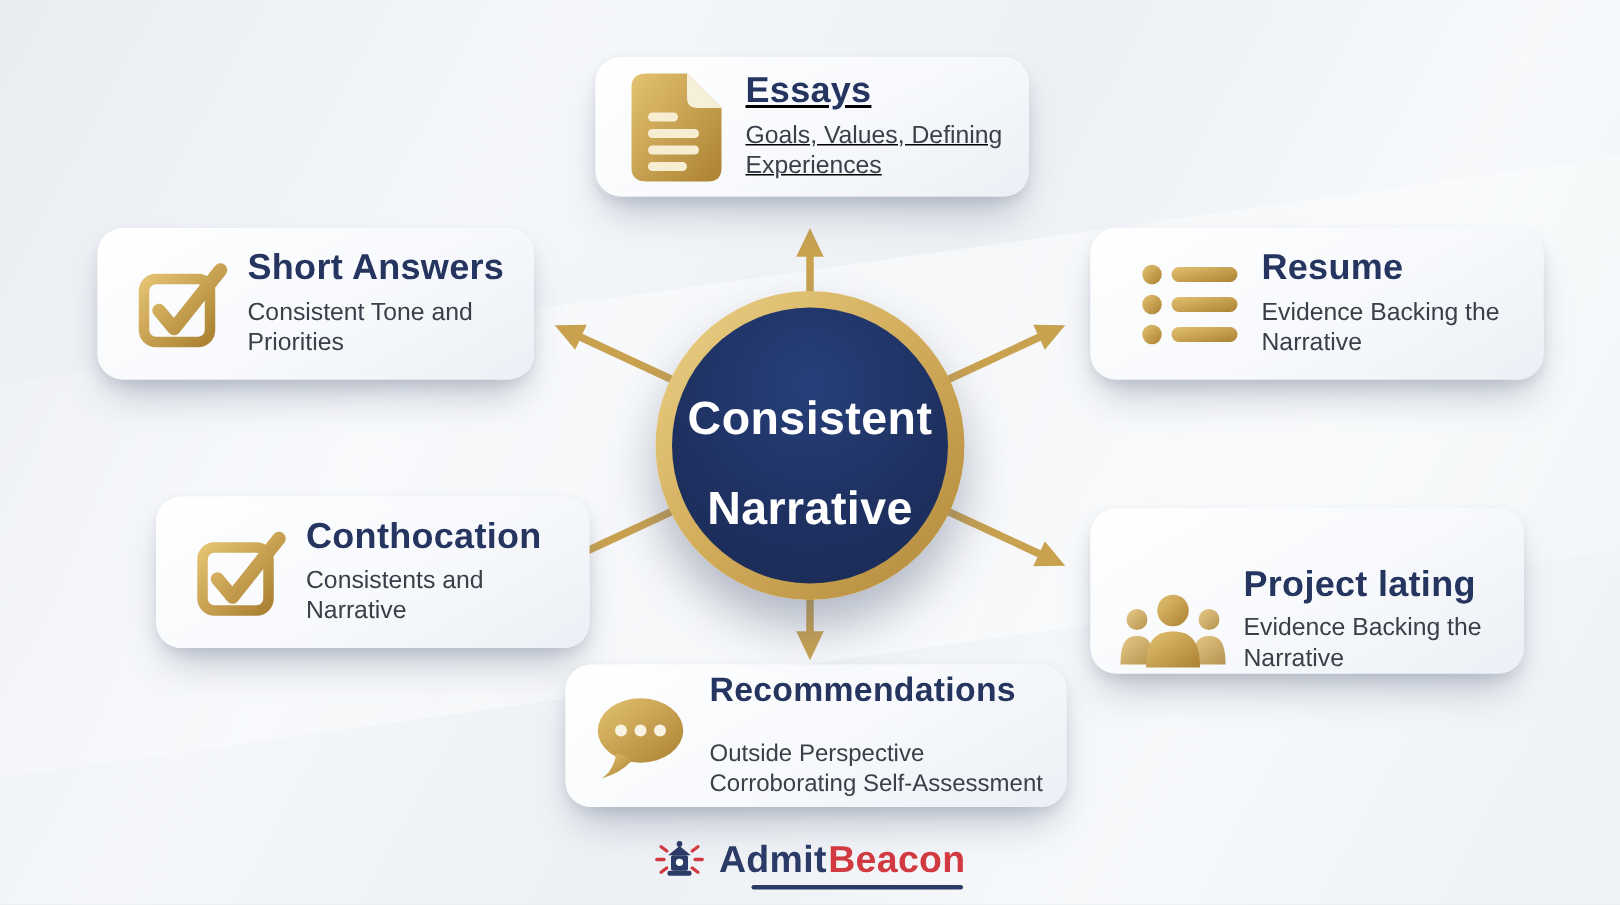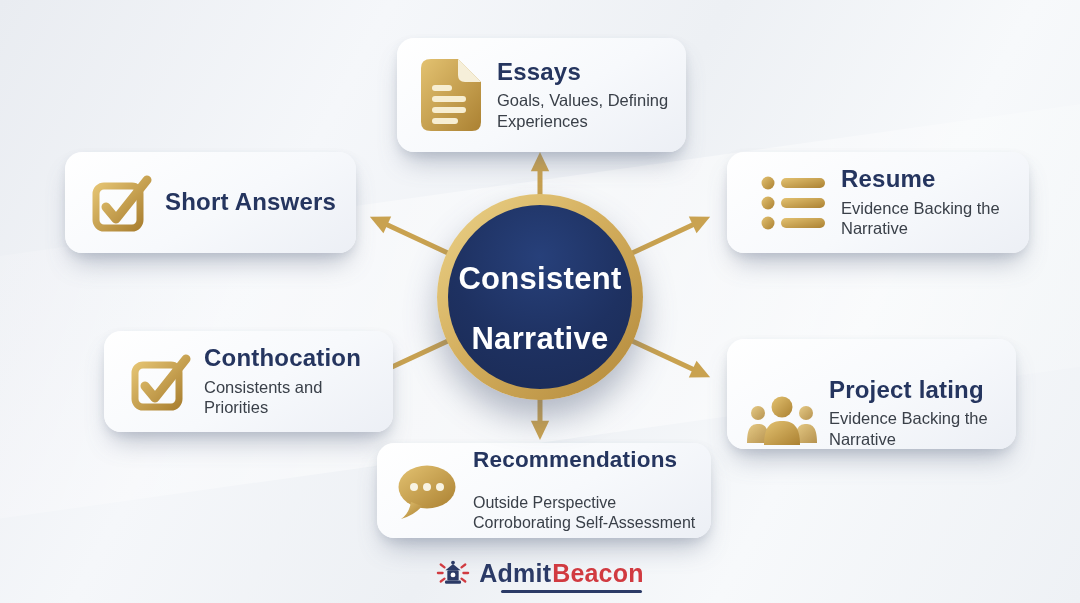--- a/index.html
+++ b/index.html
@@ -31,21 +31,21 @@
     box-sizing:border-box;
   }
   .card .icon-wrap{flex:0 0 auto;display:flex;align-items:center;justify-content:center;}
   .card .text-wrap{display:flex;flex-direction:column;justify-content:center;}
   .card-title{
     color:#25355f;font-weight:700;font-size:24px;line-height:1.1;letter-spacing:.2px;
   }
   .card-sub{
     color:#3a4049;font-size:16.5px;line-height:1.24;margin-top:5px;
   }
-  .card-essays{left:397px;top:38px;width:289px;height:114px;padding-left:22px;}
+  .card-essays{left:397px;top:38px;width:289px;height:93px;padding-left:22px;text-decoration:underline;}
   .card-essays .icon-wrap{width:64px;height:76px;margin-right:14px;}
   .card-essays .card-sub{max-width:182px;}
   .card-short-answers{left:65px;top:152px;width:291px;height:101px;padding-left:26px;}
   .card-short-answers .icon-wrap{width:62px;height:60px;margin-right:12px;}
   .card-short-answers .card-sub{max-width:172px;}
   .card-resume{left:727px;top:152px;width:302px;height:101px;padding-left:34px;}
   .card-resume .icon-wrap{width:66px;height:58px;margin-right:14px;}
   .card-resume .card-sub{max-width:160px;}
   .card-conthocation{left:65px;top:331px;width:289px;height:101px;padding-left:26px;margin-left:39px;}
   .card-conthocation .icon-wrap{width:62px;height:60px;margin-right:12px;}
@@ -148,20 +148,21 @@
           <stop offset="0" stop-color="#e3c271"></stop>
               <stop offset="1" stop-color="#ab8132"></stop>
         </linearGradient>
           </defs>
         <rect x="4" y="12" width="44" height="42" rx="8" fill="none" stroke="url(#g2)" stroke-width="7"></rect>
         <path d="M14 33 L24 45 L55 6" fill="none" stroke="url(#g2)" stroke-width="9" stroke-linecap="round" stroke-linejoin="round"></path>
       </svg>
     </div>
     <div class="text-wrap">
       <div class="card-title">Short Answers</div>
+      <div class="card-sub">Consistent Tone and Priorities</div>
     </div>
   </div>
 
   <div class="card card-resume">
     <div class="icon-wrap">
       <svg width="66" height="56" viewBox="0 0 66 56">
         <defs>
             <linearGradient id="g3" x1="0" y1="0" x2="1" y2="1">
           <stop offset="0" stop-color="#e3c271"></stop>
               <stop offset="1" stop-color="#ab8132"></stop>
@@ -191,21 +192,21 @@
           <stop offset="0" stop-color="#e3c271"></stop>
               <stop offset="1" stop-color="#ab8132"></stop>
         </linearGradient>
           </defs>
         <rect x="4" y="12" width="44" height="42" rx="8" fill="none" stroke="url(#g4)" stroke-width="7"></rect>
         <path d="M14 33 L24 45 L55 6" fill="none" stroke="url(#g4)" stroke-width="9" stroke-linecap="round" stroke-linejoin="round"></path>
       </svg>
     </div>
     <div class="text-wrap">
       <div class="card-title">Conthocation</div>
-      <div class="card-sub">Consistents and Priorities</div>
+      <div class="card-sub">Consistents and Narrative</div>
     </div>
   </div>
 
   <div class="card card-project-lating">
     <div class="icon-wrap">
       <svg width="74" height="52" viewBox="0 0 74 52">
         <defs>
             <linearGradient id="g5" x1="0" y1="0" x2="1" y2="1">
           <stop offset="0" stop-color="#e3c271"></stop>
               <stop offset="1" stop-color="#ab8132"></stop>

